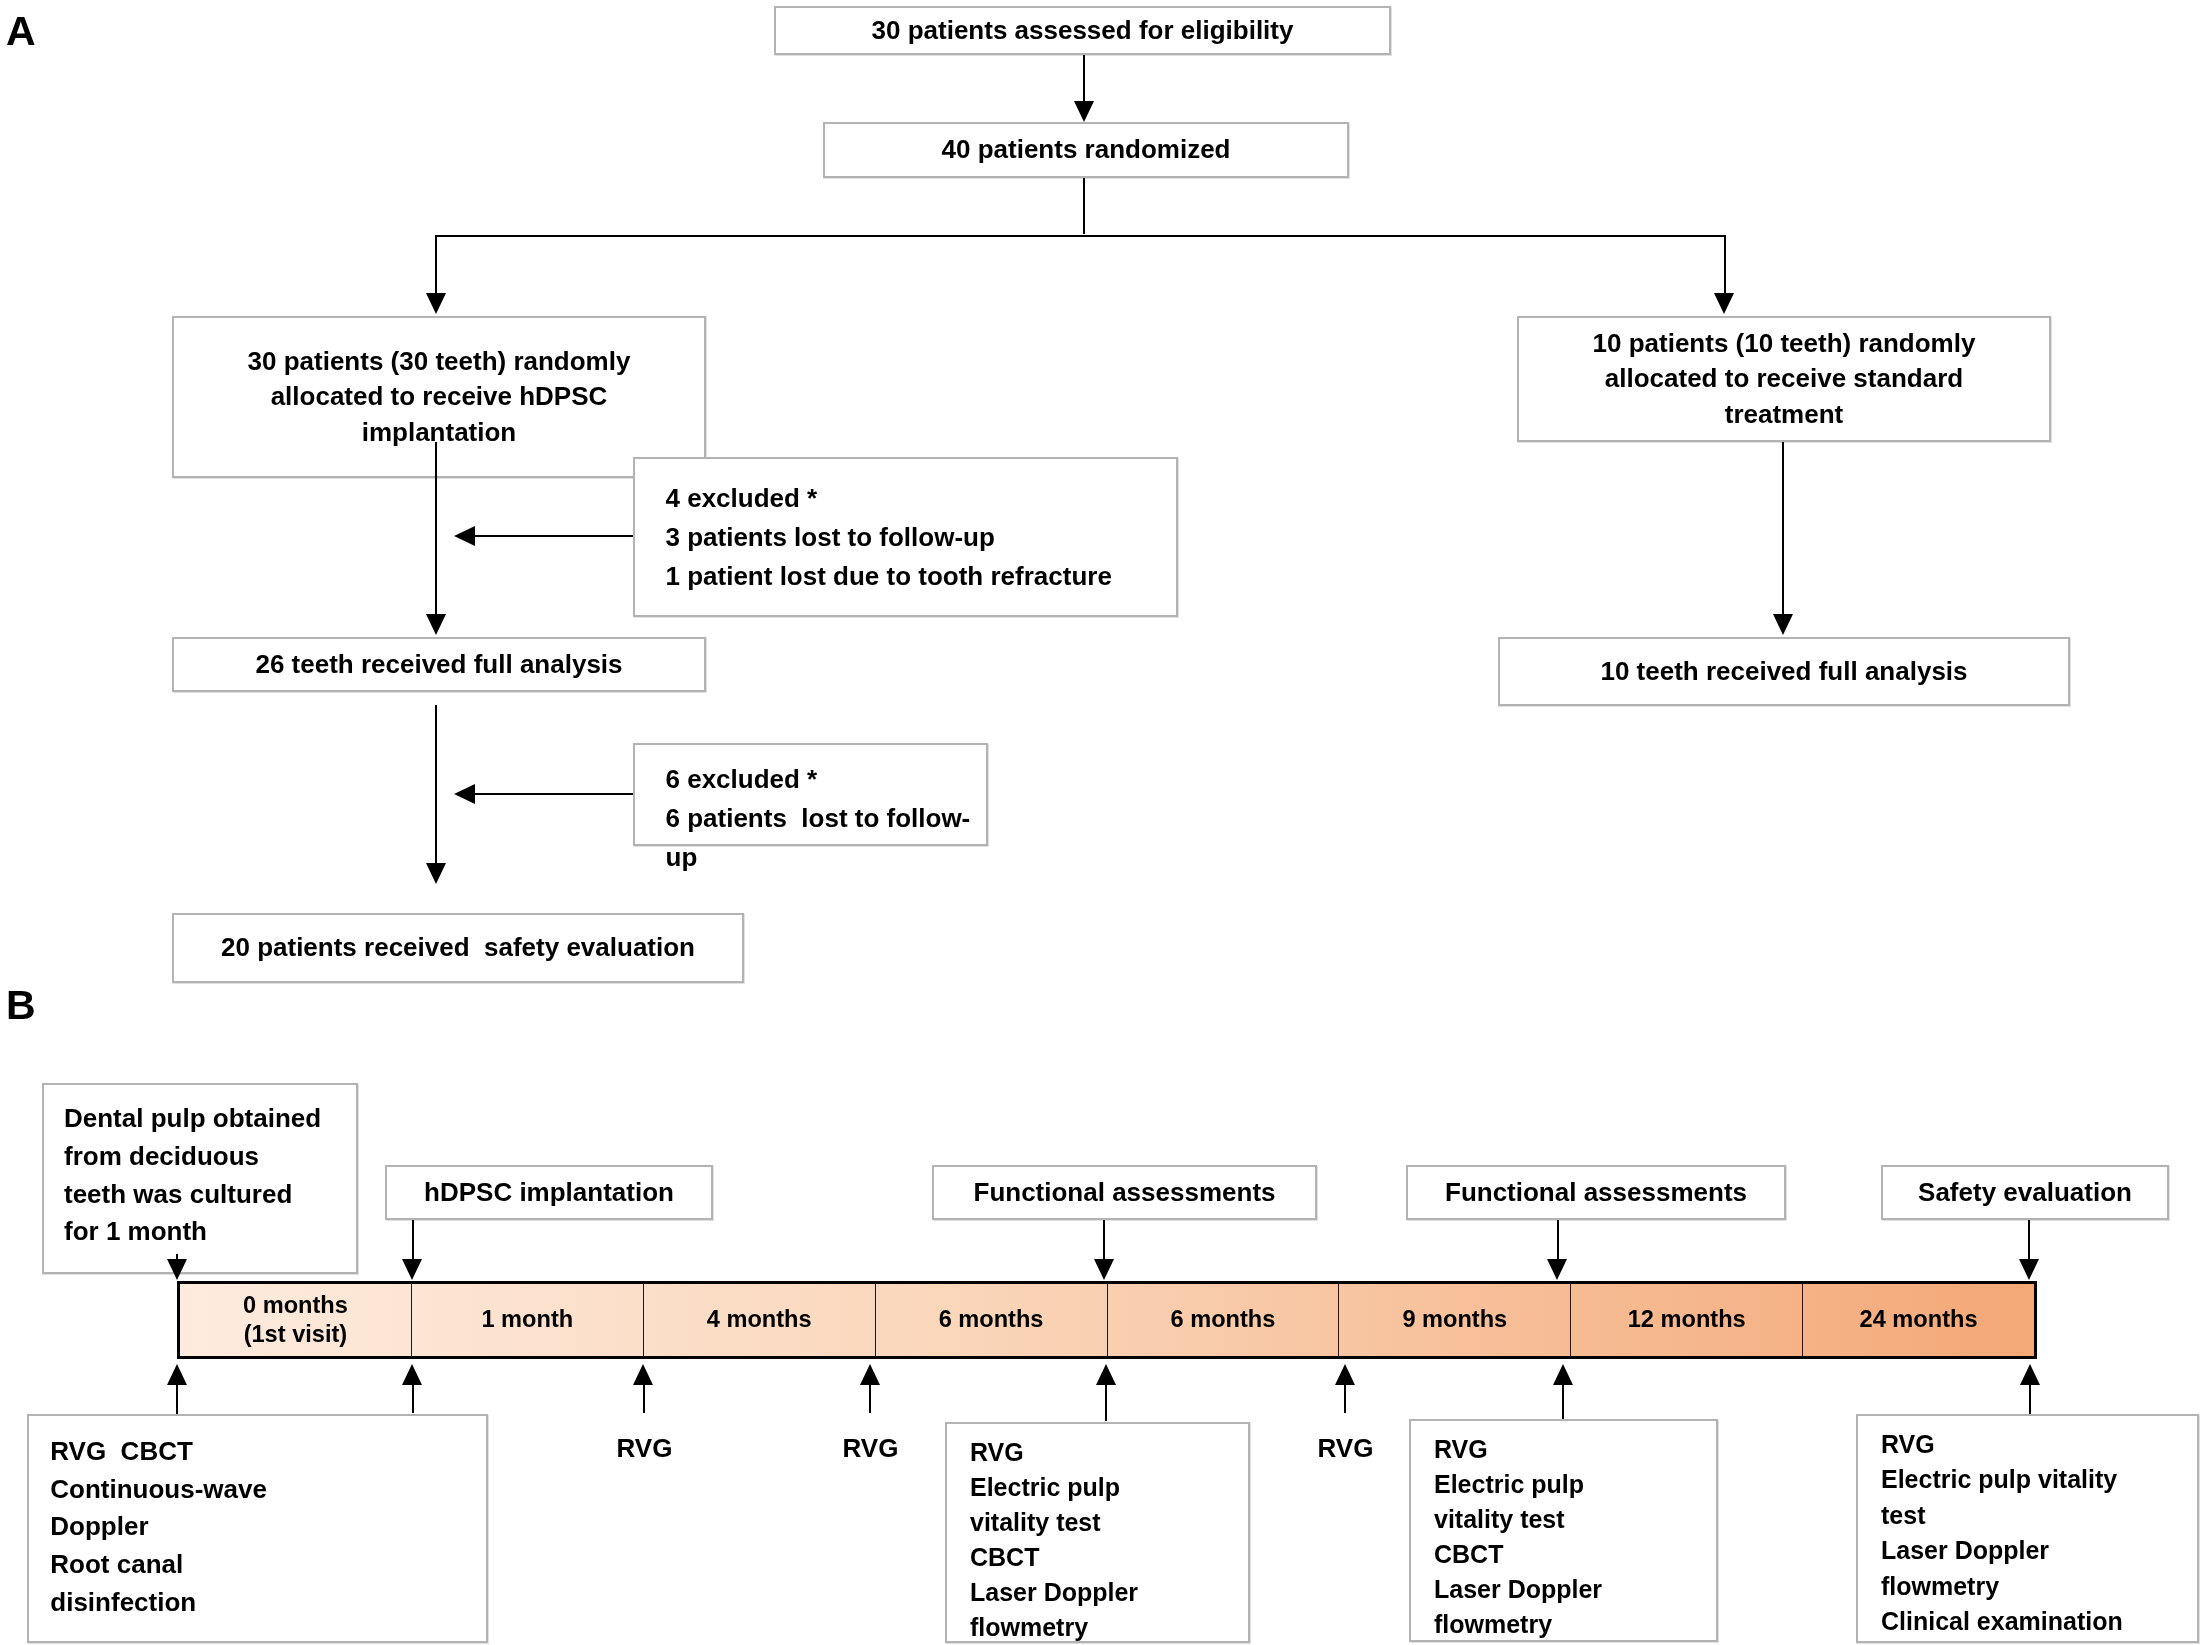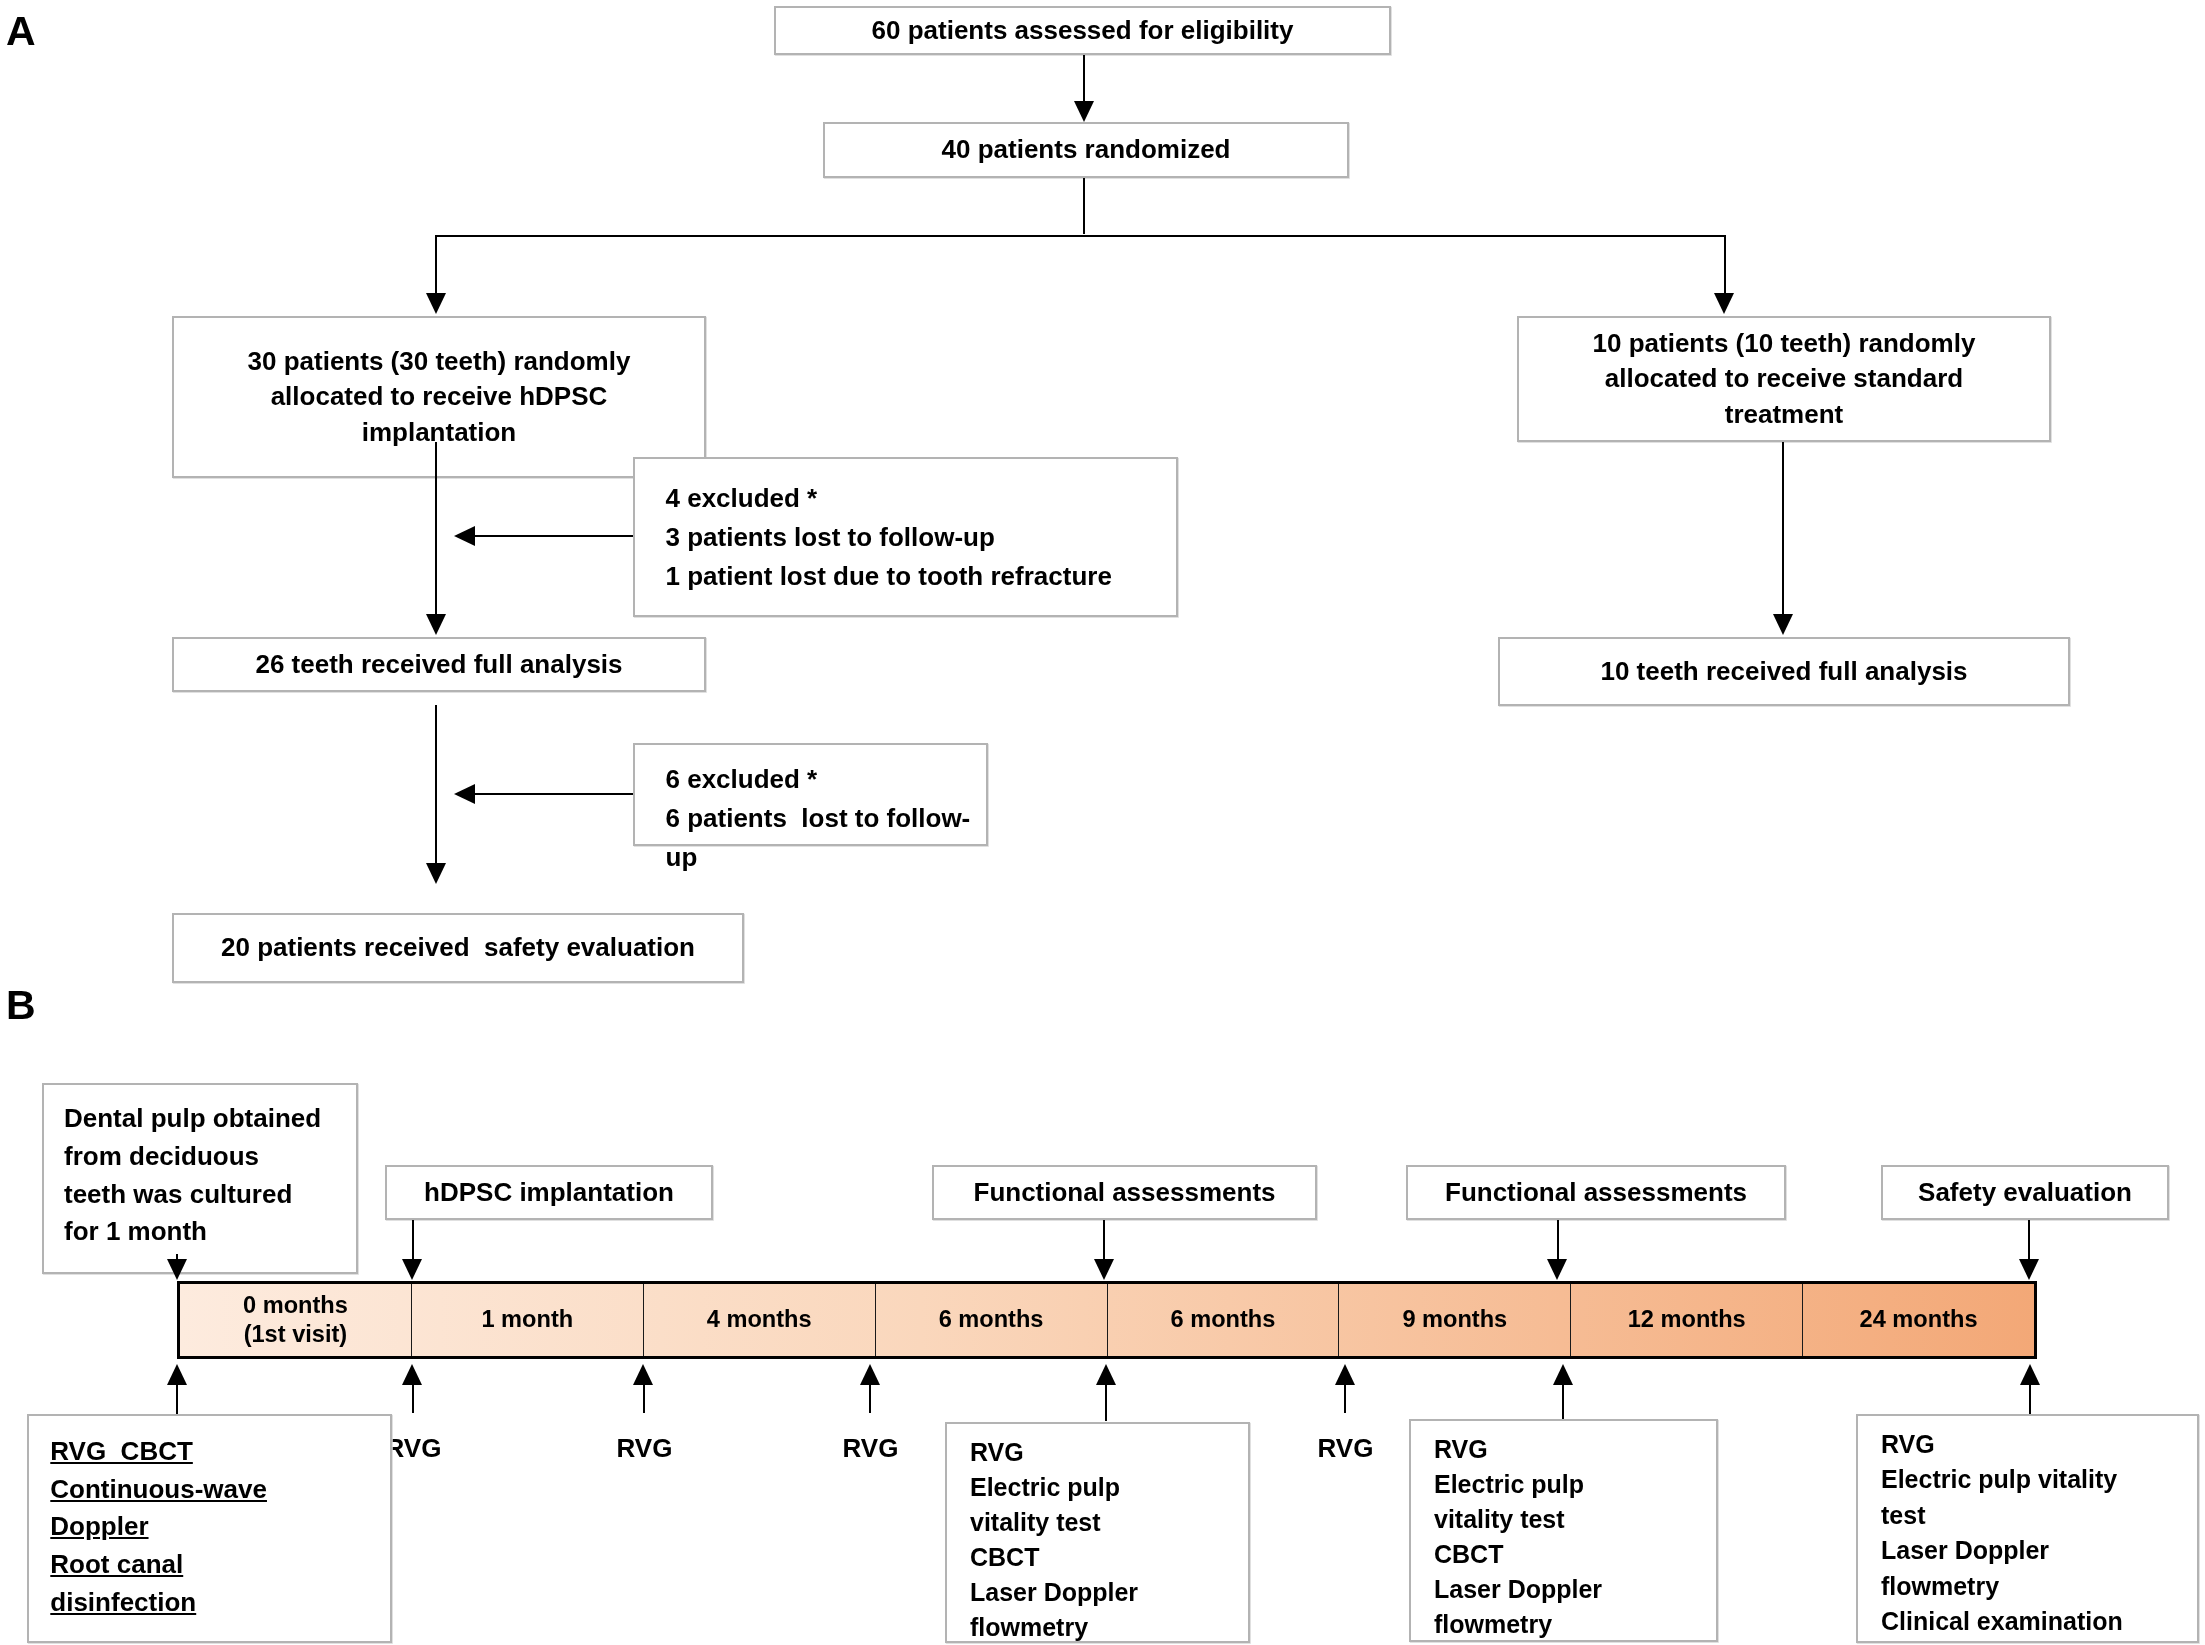--- a/index.html
+++ b/index.html
@@ -43,21 +43,21 @@
   .bar-cell:first-child{border-left:none;}
   .rvg{position:absolute;width:107px;text-align:center;font-size:26px;}
 </style>
 </head>
 <body>
 
 <div id="page">
 
   <div class="abs panel-label" style="left:6.1px;top:10.7px;">A</div>
 
-  <div class="wbox center" style="left:774px;top:6.1px;width:617px;height:49px;">60 patients assessed for eligibility</div>
+  <div class="wbox center" style="left:774px;top:6.1px;width:617px;height:49px;">30 patients assessed for eligibility</div>
 
   <div class="vline" style="left:1083px;top:55px;height:47px;"></div>
   <div class="head-down" style="left:1074px;top:101px;"></div>
 
   <div class="wbox center" style="left:823px;top:122px;width:526px;height:56px;">40 patients randomized</div>
 
   <div class="vline" style="left:1083px;top:178px;height:56px;"></div>
   <div class="hline" style="left:435px;top:235px;width:1290px;"></div>
   <div class="vline" style="left:435px;top:235px;height:59px;"></div>
   <div class="head-down" style="left:426px;top:293px;"></div>
@@ -156,21 +156,21 @@
   <div class="vline" style="left:1562px;top:1384px;height:35px;"></div>
 
   <div class="head-up" style="left:2020px;top:1364px;"></div>
   <div class="vline" style="left:2029px;top:1384px;height:30px;"></div>
 
   <div class="rvg" style="left:360px;top:1433px;">RVG</div>
   <div class="rvg" style="left:591px;top:1433px;">RVG</div>
   <div class="rvg" style="left:817px;top:1433px;">RVG</div>
   <div class="rvg" style="left:1292px;top:1433px;">RVG</div>
 
-  <div class="wbox leftal" style="left:27px;top:1414px;width:365px;height:229px;padding:17px 7.6px 0 21.3px;line-height:1.45;text-decoration:underline;">RVG&nbsp; CBCT
+  <div class="wbox leftal" style="left:27px;top:1414px;width:461px;height:229px;padding:17px 7.6px 0 21.3px;line-height:1.45;">RVG&nbsp; CBCT
 Continuous-wave
 Doppler
 Root canal
 disinfection</div>
 
   <div class="wbox leftal" style="left:945px;top:1422px;width:305px;height:221px;padding:10.7px 7.6px 0 23px;line-height:1.4;font-size:25px;">RVG
 Electric pulp
 vitality test
 CBCT
 Laser Doppler

